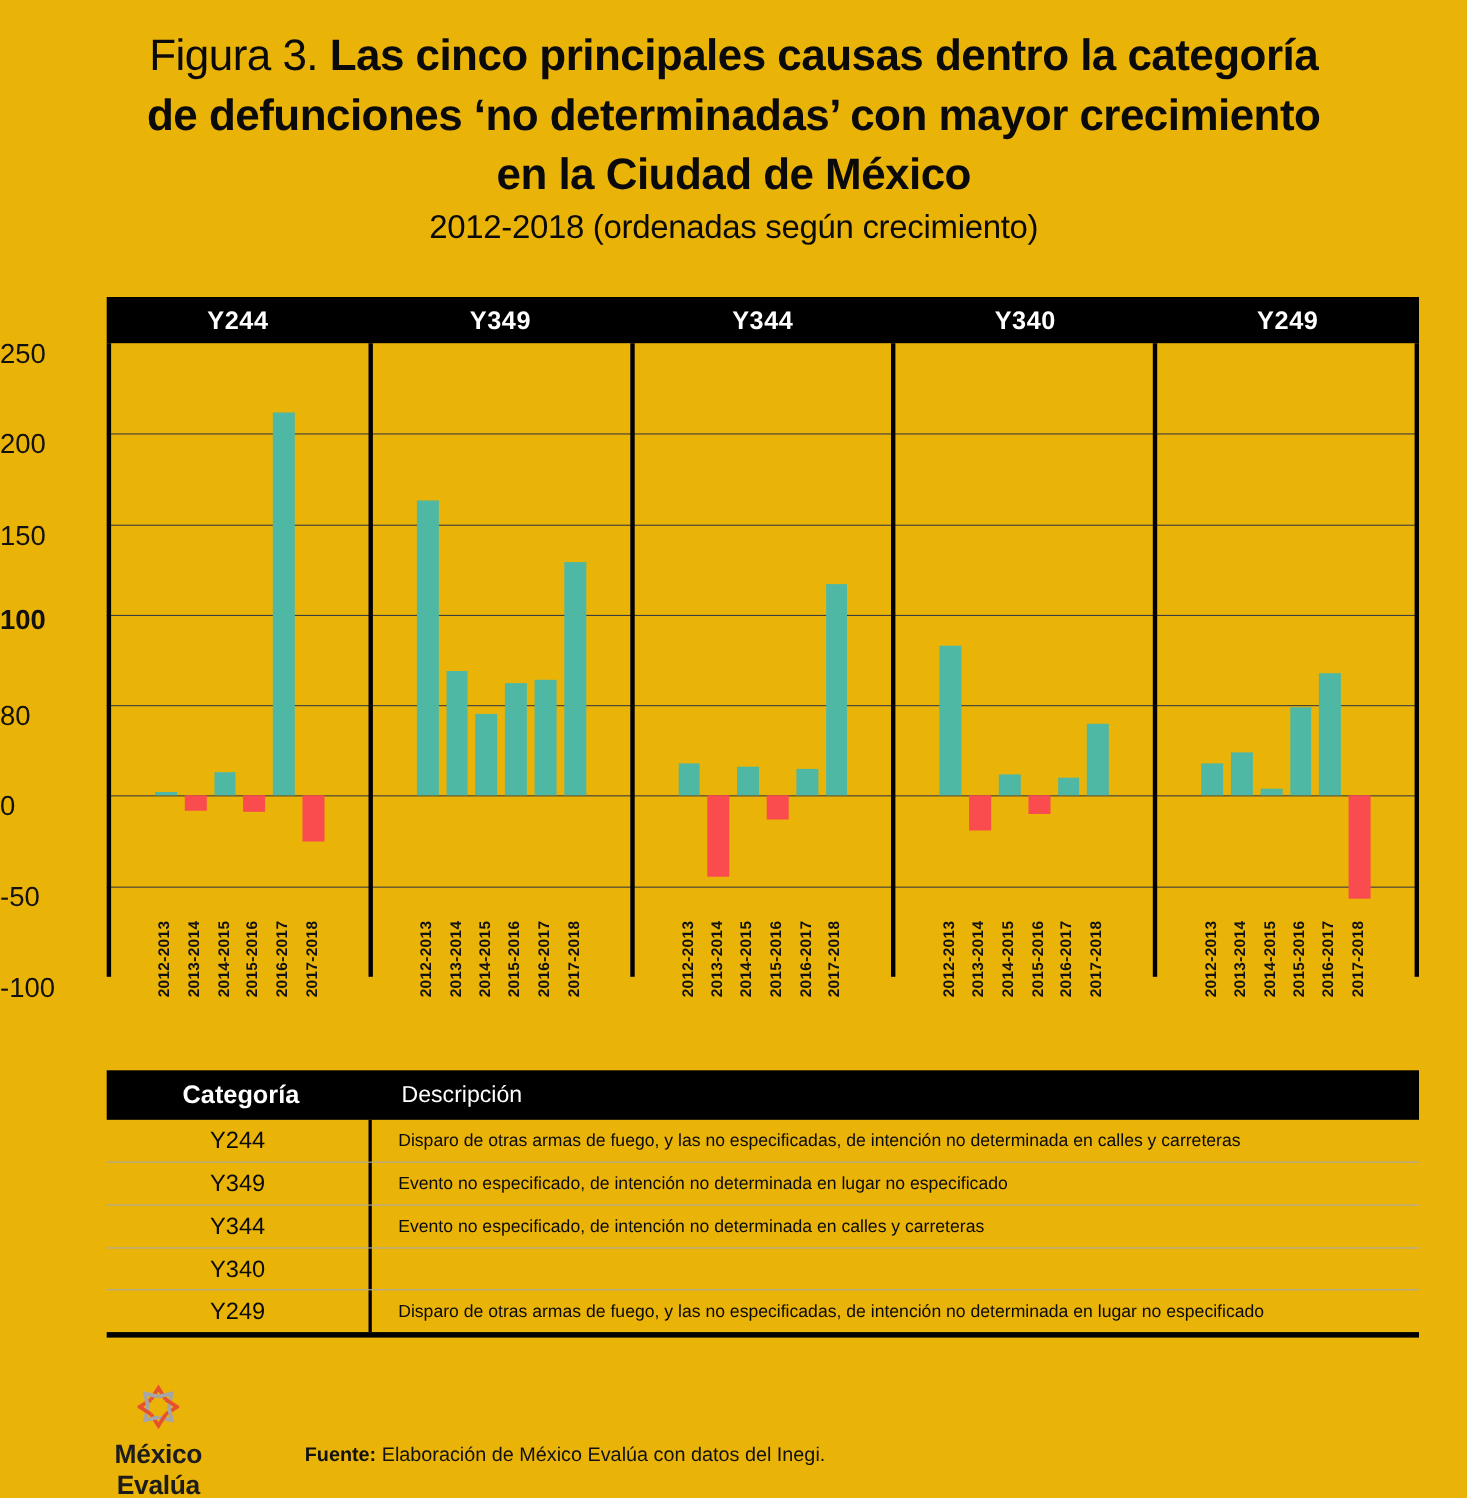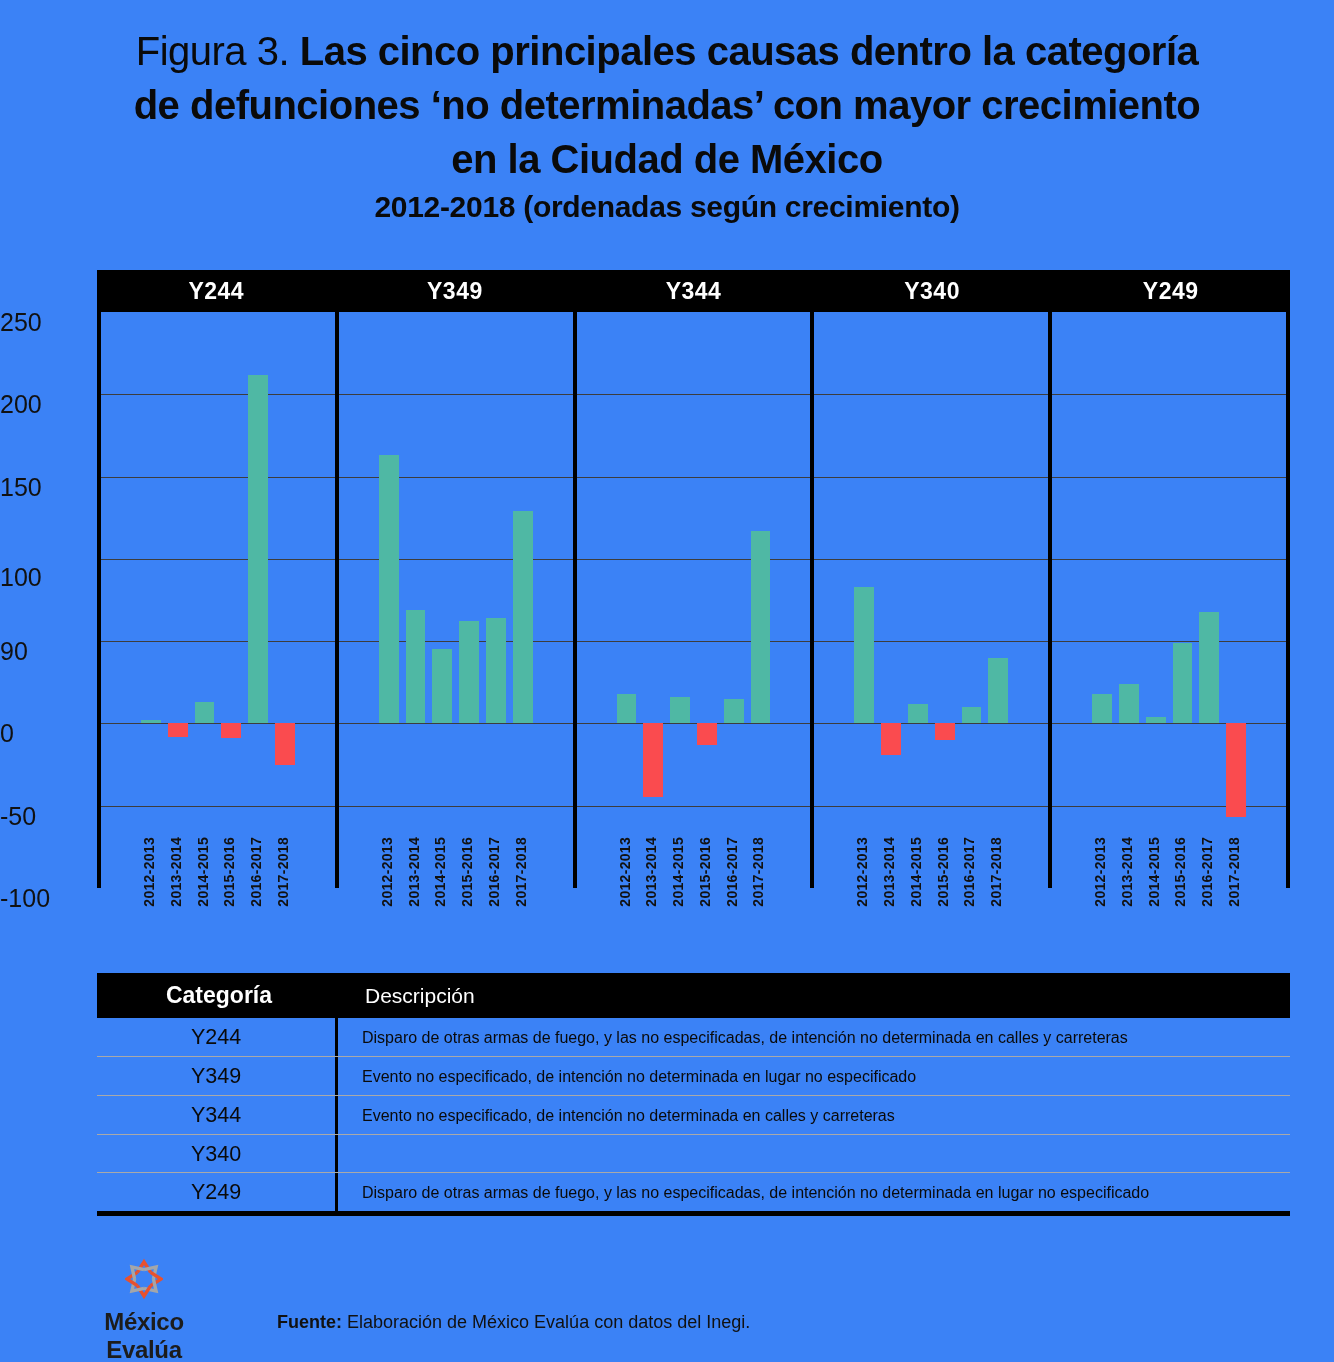--- a/index.html
+++ b/index.html
@@ -1,23 +1,23 @@
 <!DOCTYPE html>
 <html><head>
 <meta charset="utf-8">
 <style>
   html,body{margin:0;padding:0;background:#fff;}
-  .page{position:relative;width:1334px;height:1362px;background:#3b82f6;
+  .page{position:relative;width:1334px;height:1362px;background:#eab308;
         font-family:"Liberation Sans",sans-serif;color:#0a0a0a;overflow:hidden;}
 
   
   .title-block{position:absolute;top:24px;left:0;width:1334px;text-align:center;}
   .title{font-size:40px;line-height:54px;font-weight:700;letter-spacing:-0.5px;}
   .fig-prefix{font-weight:400;}
-  .subtitle{font-size:30px;font-weight:700;margin-top:4px;letter-spacing:-0.3px;}
+  .subtitle{font-size:30px;font-weight:400;margin-top:4px;letter-spacing:-0.3px;}
 
   
   .chart-header{position:absolute;left:97px;top:270px;width:1193px;height:42px;
                 background:#000;display:flex;}
   .chart-header .hcell{flex:1;display:flex;align-items:center;justify-content:center;
                 color:#fff;font-size:23px;font-weight:700;letter-spacing:0.5px;}
 
   .y-axis{position:absolute;left:0;top:312px;width:88px;height:576px;}
   .y-axis .ytick{position:absolute;right:0;width:88px;
                  font-size:25px;line-height:30px;color:#111;}
@@ -74,22 +74,22 @@
       <div class="hcell">Y244</div>
       <div class="hcell">Y349</div>
       <div class="hcell">Y344</div>
       <div class="hcell">Y340</div>
       <div class="hcell">Y249</div>
     </div>
   <div class="y-axis" id="yAxis">
       <div class="ytick" style="top: -5px;">250</div>
       <div class="ytick" style="top: 77.2857px;">200</div>
       <div class="ytick" style="top: 159.571px; padding-left: 44px;">150</div>
-      <div class="ytick" style="top: 250px;">100</div>
-      <div class="ytick" style="top: 324.143px;">90</div>
+      <div class="ytick" style="top: 237px; font-weight: bold;">100</div>
+      <div class="ytick" style="top: 324.143px;">80</div>
       <div class="ytick" style="top: 406.429px;">0</div>
       <div class="ytick" style="top: 488.714px;">-50</div>
       <div class="ytick" style="top: 571px;">-100</div>
     </div>
   <div class="plot">
     <div class="gridlines" id="gridlines">
         <div class="gridline" style="top: 82.2857px;"></div>
         <div class="gridline" style="top: 164.571px;"></div>
         <div class="gridline" style="top: 246.857px;"></div>
         <div class="gridline" style="top: 329.143px;"></div>

